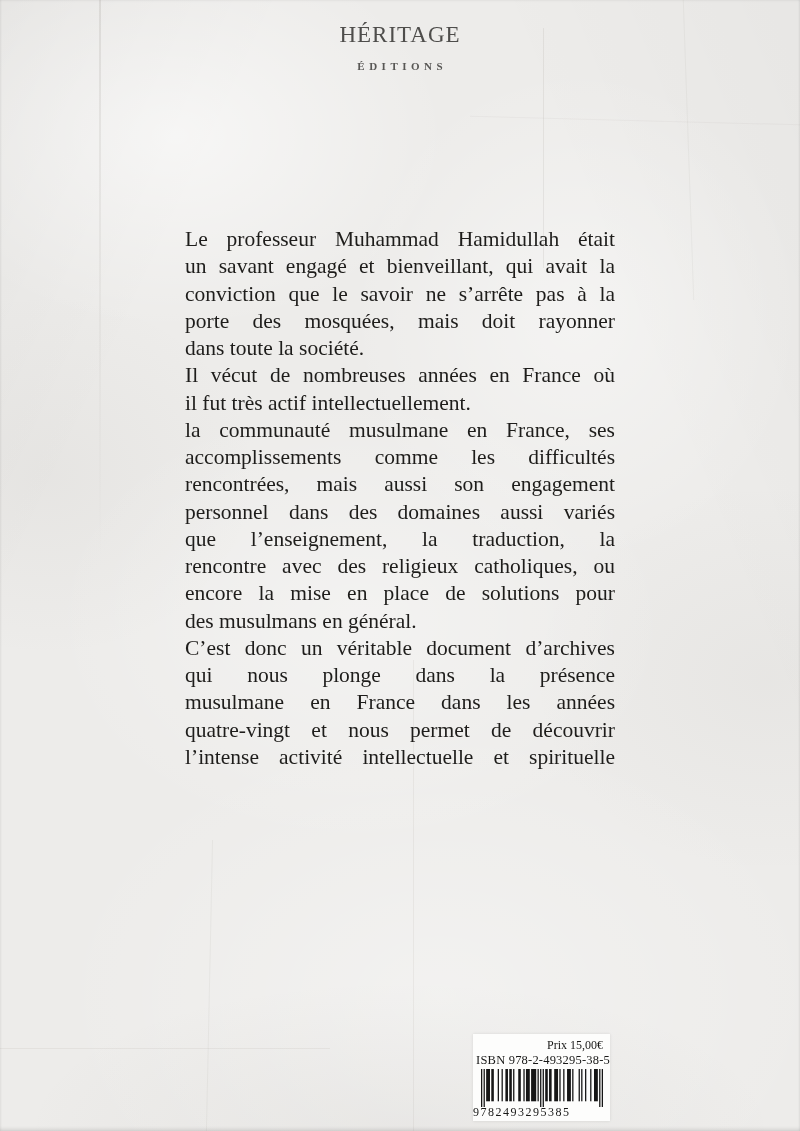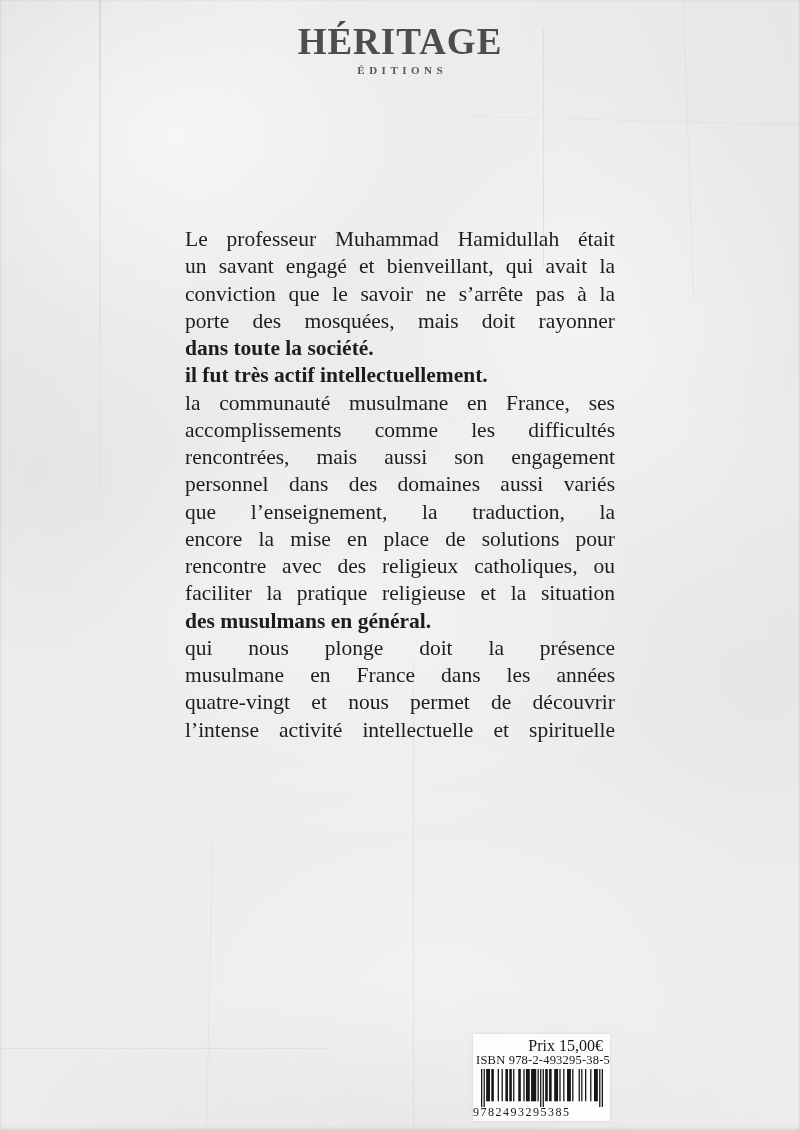--- a/index.html
+++ b/index.html
@@ -34,37 +34,37 @@
   .crease.v1{left:99px;top:0;width:2px;height:560px;
     background:linear-gradient(to bottom, rgba(130,124,116,.16), rgba(130,124,116,0));}
   .crease.v2{left:543px;top:28px;width:1px;height:240px;background:rgba(130,124,116,.12);}
   .crease.v3{left:413px;top:660px;width:1px;height:471px;background:rgba(130,124,116,.09);}
   .crease.v4{left:209px;top:840px;width:1px;height:291px;background:rgba(130,124,116,.08);transform:rotate(1.2deg);}
   .crease.v5{left:688px;top:0;width:1px;height:300px;background:rgba(130,124,116,.07);transform:rotate(-2deg);}
   .crease.h1{left:0;top:1048px;width:330px;height:1px;background:rgba(130,124,116,.09);}
   .crease.h2{left:470px;top:120px;width:330px;height:1px;background:rgba(130,124,116,.06);transform:rotate(1.5deg);}
 
   .logo{position:absolute;top:22px;left:0;width:100%;text-align:center;color:var(--logo);}
-  .logo-name{font-size:37px;font-weight:700;letter-spacing:1px;line-height:1.1;}
-  .logo-sub{font-size:11px;font-weight:700;letter-spacing:4.5px;padding-left:4.5px;margin-top:1px;color:#585755;}
+  .logo-name{font-size:23px;font-weight:400;letter-spacing:1px;line-height:1.1;}
+  .logo-sub{font-size:11px;font-weight:700;letter-spacing:4.5px;padding-left:4.5px;margin-top:13px;color:#585755;}
 
   .synopsis{
     position:absolute;left:185px;top:226px;width:430px;
     font-size:21.5px;line-height:27.25px;color:var(--ink);
   }
   .synopsis .line{text-align:justify;text-align-last:justify;white-space:nowrap;}
-  .synopsis .line.last{text-align:left;text-align-last:left;font-weight:bold;}
+  .synopsis .line.last{text-align:left;text-align-last:left;}
 
   .price-label{
     position:absolute;left:473px;top:1034px;width:137px;height:87px;
     background:var(--label-bg);
     box-shadow:0 0 3px rgba(0,0,0,.10);
     color:#181817;
   }
-  .price-label .price{font-size:16px;text-align:right;padding:4px 7px 0 0;line-height:15px;}
+  .price-label .price{font-size:12px;text-align:right;padding:4px 7px 0 0;line-height:15px;}
   .price-label .isbn{font-size:12.5px;text-align:right;line-height:14px;letter-spacing:.2px;white-space:nowrap;}
   .price-label .barcode{display:block;margin:2px auto 0 auto;width:122px;height:38px;}
   .price-label .digits{font-size:12px;text-align:left;line-height:13px;letter-spacing:1.5px;margin-top:-1px;}
 </style>
 </head>
 <body>
 
 <div class="page">
 
   <div class="crease v1"></div>
@@ -79,31 +79,32 @@
     <div class="logo-name">HÉRITAGE</div>
     <div class="logo-sub">ÉDITIONS</div>
   </header>
 
   <main class="synopsis">
       <div class="line">Le professeur Muhammad Hamidullah était</div>
       <div class="line">un savant engagé et bienveillant, qui avait la</div>
       <div class="line">conviction que le savoir ne s’arrête pas à la</div>
       <div class="line">porte des mosquées, mais doit rayonner</div>
       <div class="line last">dans toute la société.</div>
+      <div class="line">Il vécut de nombreuses années en France où</div>
       <div class="line last">il fut très actif intellectuellement.</div>
       <div class="line">la communauté musulmane en France, ses</div>
       <div class="line">accomplissements comme les difficultés</div>
       <div class="line">rencontrées, mais aussi son engagement</div>
       <div class="line">personnel dans des domaines aussi variés</div>
       <div class="line">que l’enseignement, la traduction, la</div>
+      <div class="line">rencontre avec des religieux catholiques, ou</div>
       <div class="line">encore la mise en place de solutions pour</div>
-      <div class="line">rencontre avec des religieux catholiques, ou</div>
-      <div class="line">faciliter la pratique religieuse et la situation</div>
       <div class="line last">des musulmans en général.</div>
-      <div class="line">qui nous plonge doit la présence</div>
+      <div class="line">C’est donc un véritable document d’archives</div>
+      <div class="line">qui nous plonge dans la présence</div>
       <div class="line">musulmane en France dans les années</div>
       <div class="line">quatre-vingt et nous permet de découvrir</div>
       <div class="line">l’intense activité intellectuelle et spirituelle</div>
     </main>
 
   <div class="price-label">
     <div class="price">Prix 15,00€</div>
     <div class="isbn">ISBN 978-2-493295-38-5</div>
     <svg class="barcode" viewBox="0 0 95 40" preserveAspectRatio="none">
         <rect x="0" y="0" width="1" height="40" fill="#161616"></rect>

